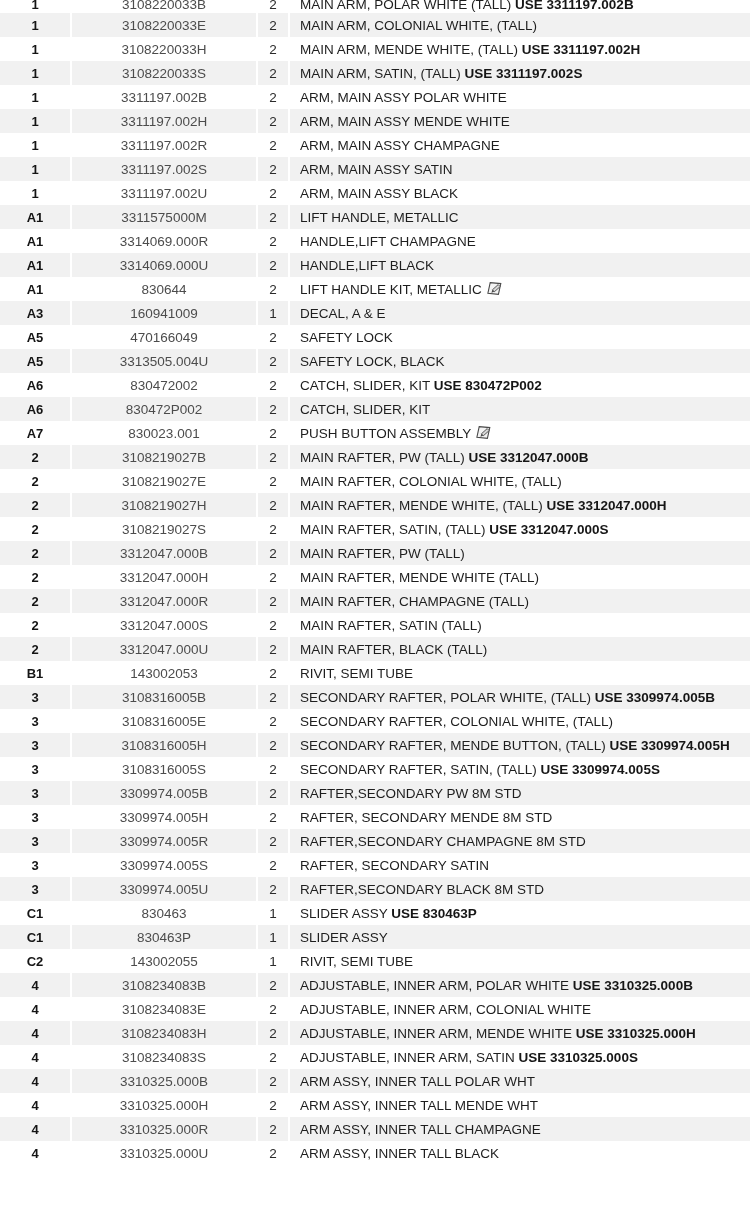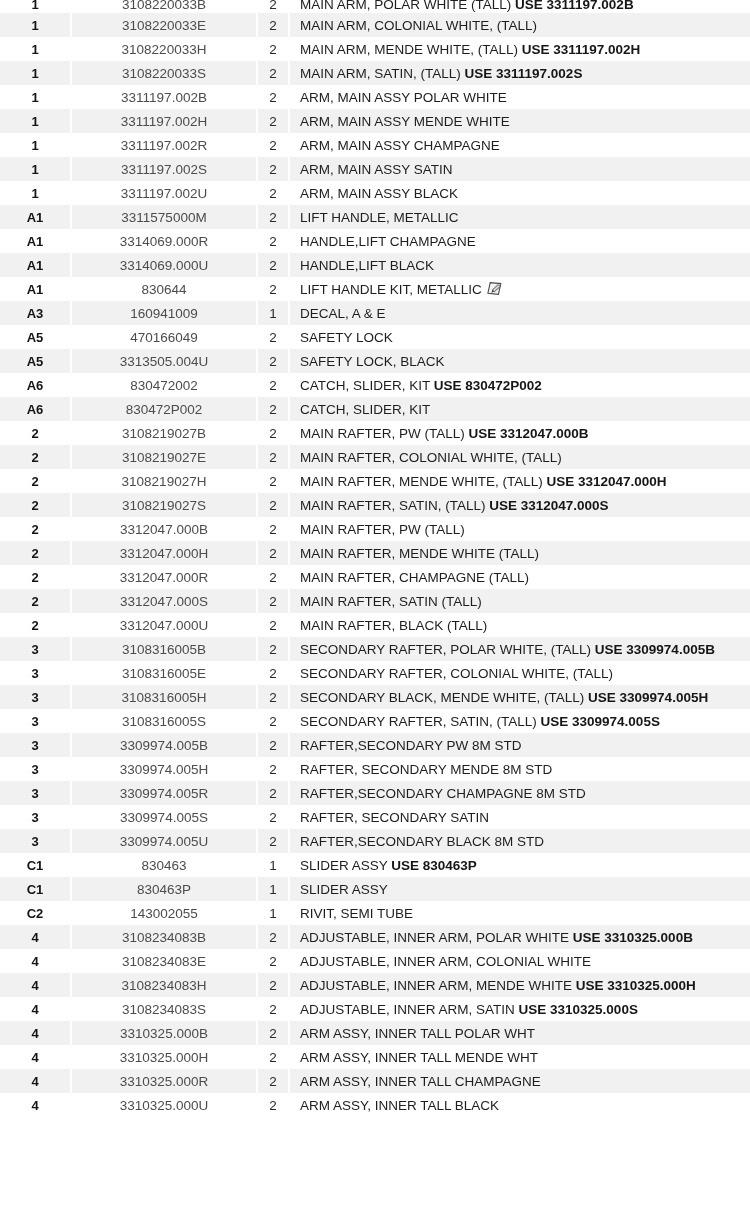--- a/index.html
+++ b/index.html
@@ -161,20 +161,30 @@
     <td class="c-desc"><span>CATCH, SLIDER, KIT </span><span class="use-ref">USE 830472P002</span></td>
   </tr>
 
   <tr>
     <td class="c-item">A6</td>
     <td class="c-part">830472P002</td>
     <td class="c-qty">2</td>
     <td class="c-desc"><span>CATCH, SLIDER, KIT</span></td>
   </tr>
 
+  <tr>
+    <td class="c-item">A7</td>
+    <td class="c-part">830023.001</td>
+    <td class="c-qty">2</td>
+    <td class="c-desc"><span>PUSH BUTTON ASSEMBLY</span><span class="note-icon"><svg viewBox="0 0 16 15" xmlns="http://www.w3.org/2000/svg">
+          <path d="M3.2 1.6 L13.8 2.6 L11.4 13.4 L0.9 12.2 Z" fill="#f3f3f3" stroke="#4a4a4a" stroke-width="1.1"></path>
+          <path d="M5.4 8.8 L11.2 3.6 L13.2 5.6 L7.3 10.8 Z" fill="#d7d7d7" stroke="#4a4a4a" stroke-width="0.9"></path>
+          <path d="M5.4 8.8 L4.4 11.7 L7.3 10.8 Z" fill="#4a4a4a"></path>
+        </svg></span></td>
+  </tr>
 
   <tr>
     <td class="c-item">2</td>
     <td class="c-part">3108219027B</td>
     <td class="c-qty">2</td>
     <td class="c-desc"><span>MAIN RAFTER, PW (TALL) </span><span class="use-ref">USE 3312047.000B</span></td>
   </tr>
 
   <tr>
     <td class="c-item">2</td>
@@ -225,20 +235,26 @@
     <td class="c-desc"><span>MAIN RAFTER, SATIN (TALL)</span></td>
   </tr>
 
   <tr>
     <td class="c-item">2</td>
     <td class="c-part">3312047.000U</td>
     <td class="c-qty">2</td>
     <td class="c-desc"><span>MAIN RAFTER, BLACK (TALL)</span></td>
   </tr>
 
+  <tr>
+    <td class="c-item">B1</td>
+    <td class="c-part">143002053</td>
+    <td class="c-qty">2</td>
+    <td class="c-desc"><span>RIVIT, SEMI TUBE</span></td>
+  </tr>
 
 
 
   <tr>
     <td class="c-item">3</td>
     <td class="c-part">3108316005B</td>
     <td class="c-qty">2</td>
     <td class="c-desc"><span>SECONDARY RAFTER, POLAR WHITE, (TALL) </span><span class="use-ref">USE 3309974.005B</span></td>
   </tr>
 
@@ -246,21 +262,21 @@
     <td class="c-item">3</td>
     <td class="c-part">3108316005E</td>
     <td class="c-qty">2</td>
     <td class="c-desc"><span>SECONDARY RAFTER, COLONIAL WHITE, (TALL)</span></td>
   </tr>
 
   <tr>
     <td class="c-item">3</td>
     <td class="c-part">3108316005H</td>
     <td class="c-qty">2</td>
-    <td class="c-desc"><span>SECONDARY BLACK, MENDE WHITE, (TALL) </span><span class="use-ref">USE 3309974.005H</span></td>
+    <td class="c-desc"><span>SECONDARY RAFTER, MENDE BUTTON, (TALL) </span><span class="use-ref">USE 3309974.005H</span></td>
   </tr>
 
   <tr>
     <td class="c-item">3</td>
     <td class="c-part">3108316005S</td>
     <td class="c-qty">2</td>
     <td class="c-desc"><span>SECONDARY RAFTER, SATIN, (TALL) </span><span class="use-ref">USE 3309974.005S</span></td>
   </tr>
 
   <tr>

